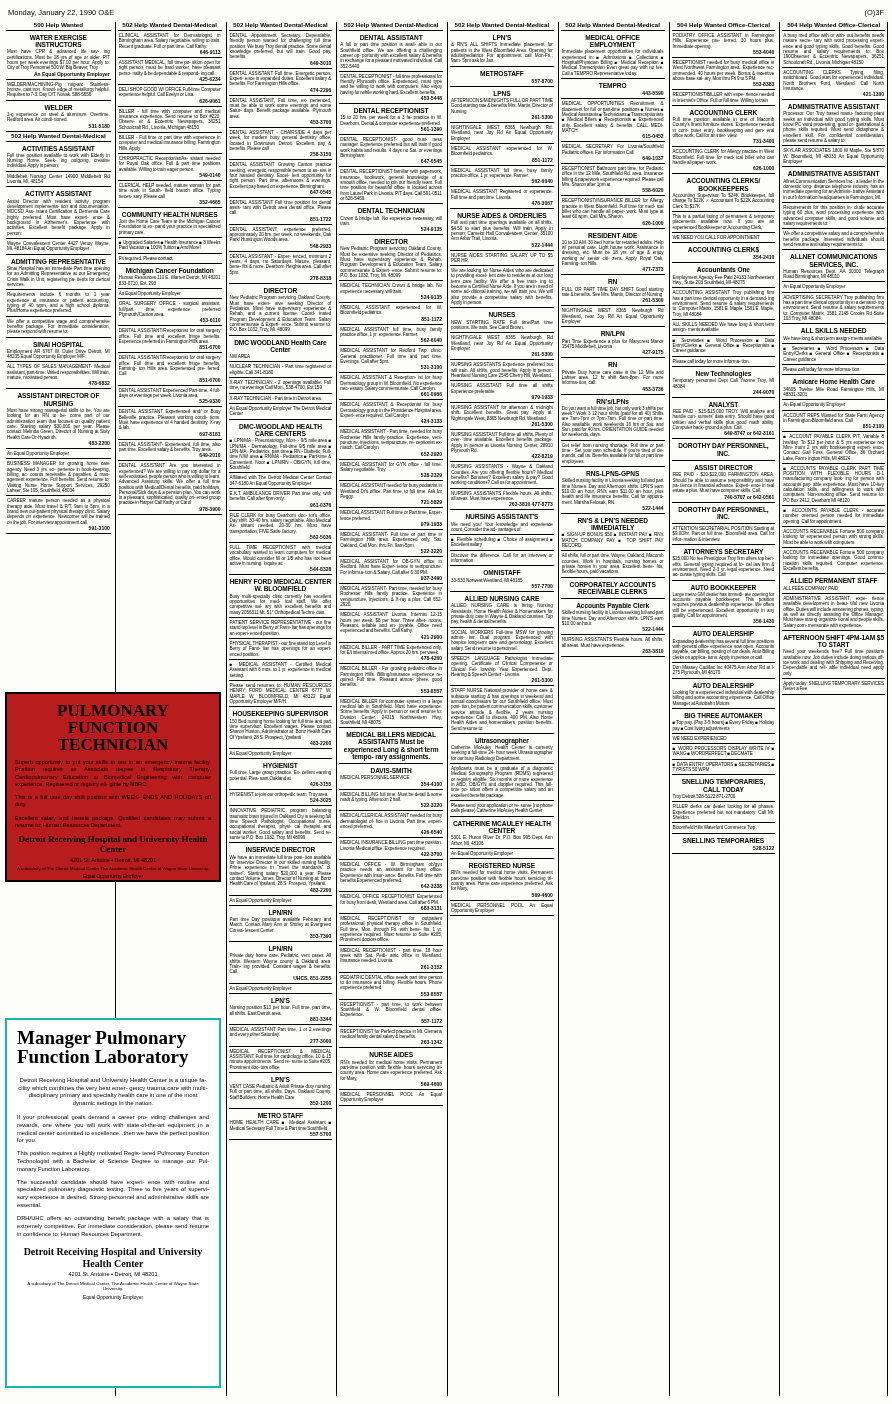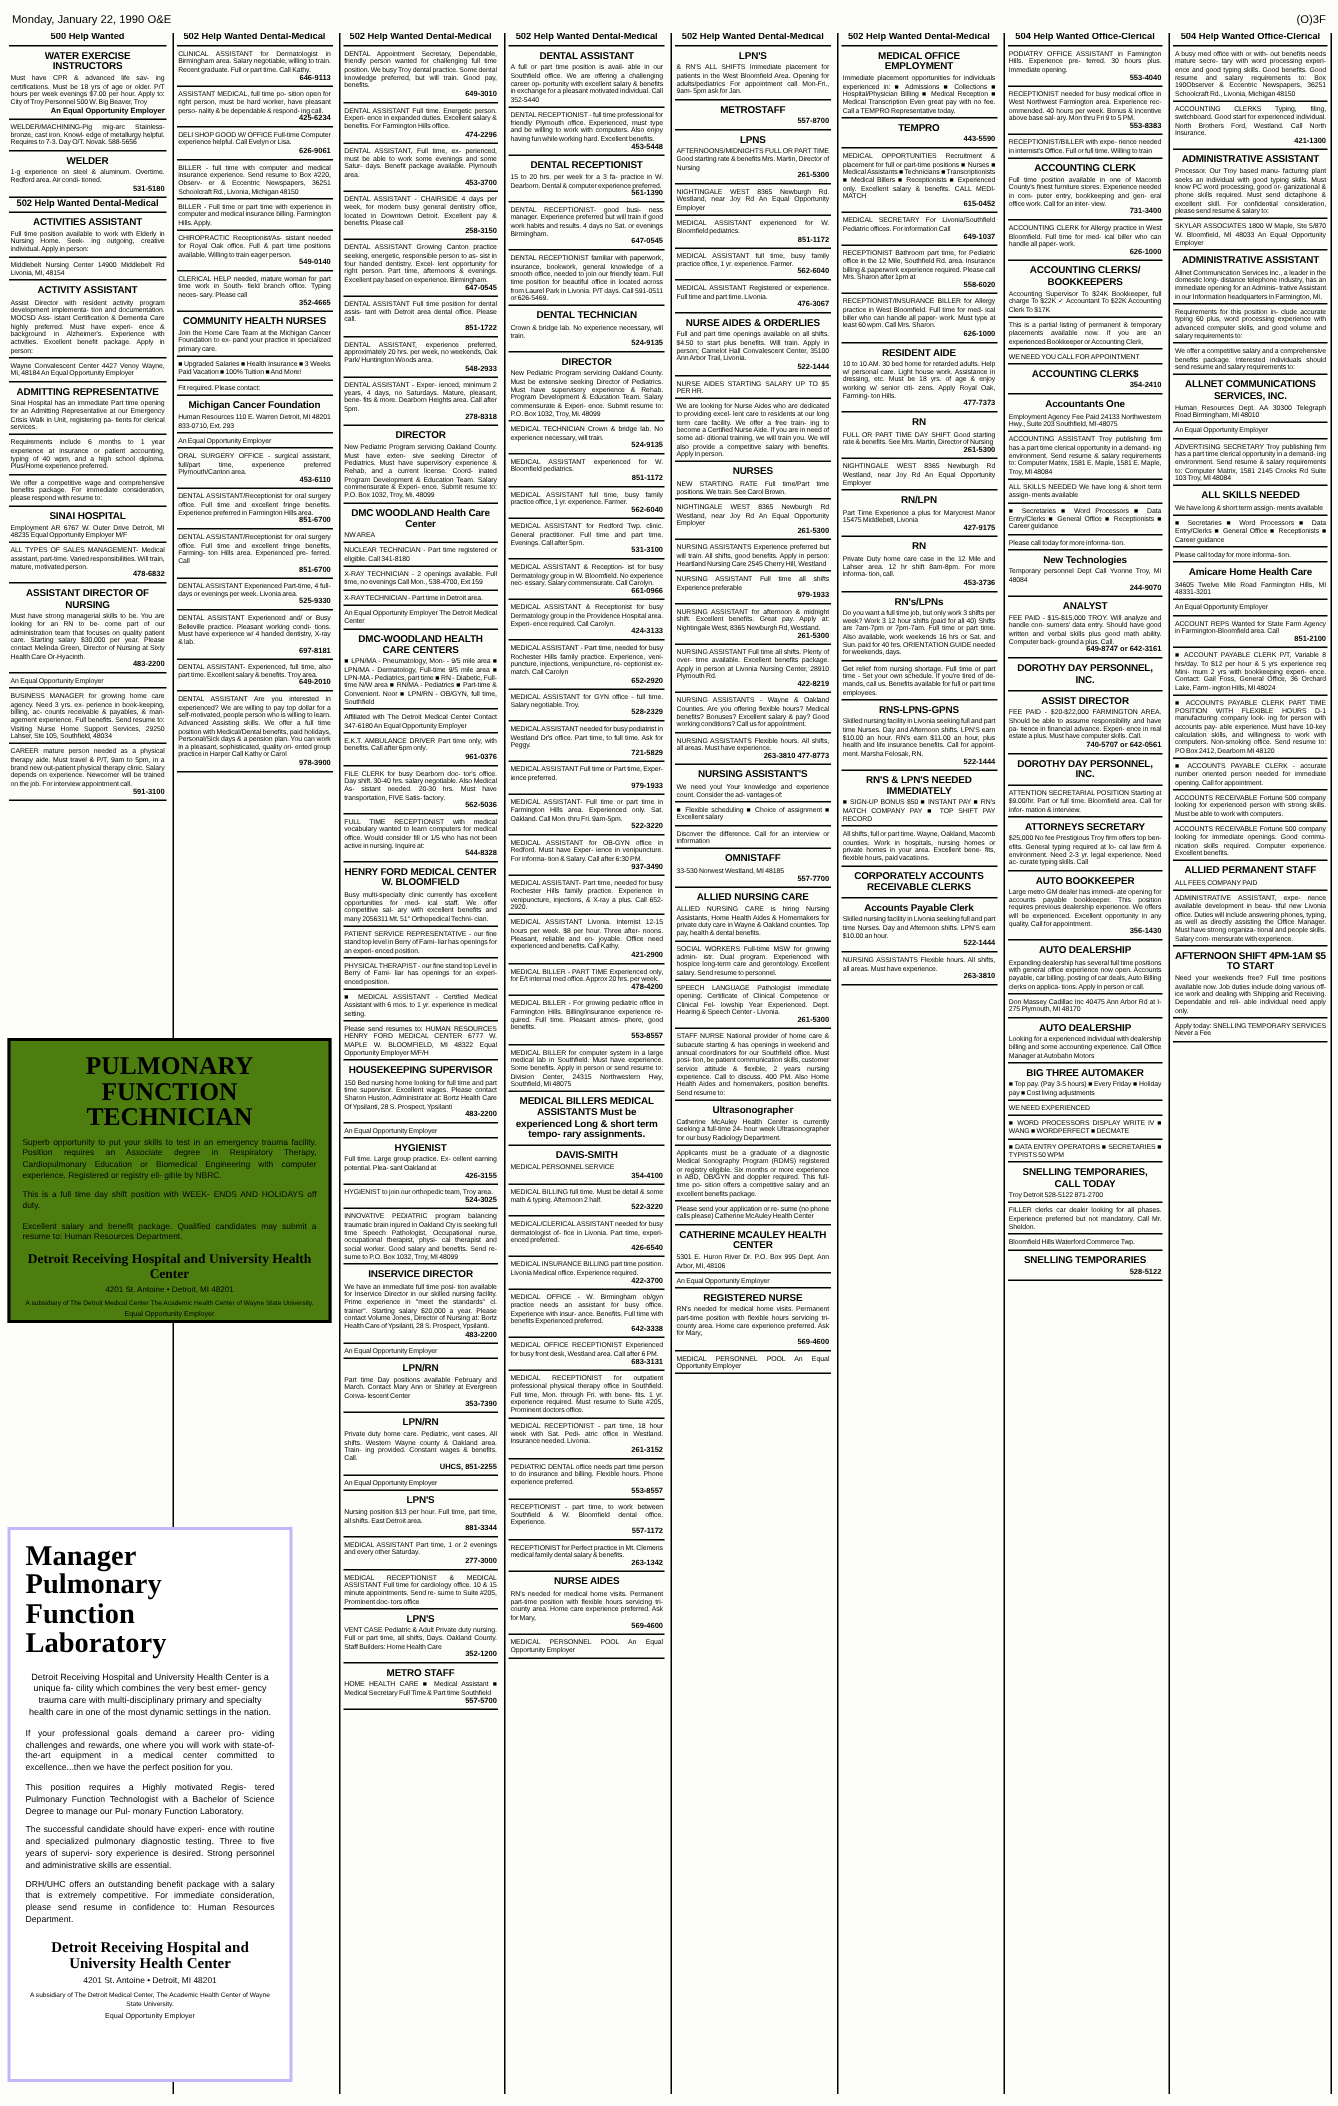--- a/index.html
+++ b/index.html
@@ -75,39 +75,39 @@
     hyphens:auto;
   }
   .phone{
     text-align:right;
     font-size:5px;
     font-weight:bold;
   }
   
   #pft{
     position:absolute;left:5px;top:692px;width:216px;height:190px;
-    border:2px solid #000;background:#4d7c0f;
+    border:2px solid #000;background:#b91c1c;
     padding:6px 8px;box-sizing:border-box;
     z-index:5;
   }
   #pft .bigtitle{
     font-family:"Liberation Serif", serif;
     font-weight:bold;font-size:17px;line-height:1.0;
     text-align:center;margin-top:2px;
   }
   #pft .txt{font-size:5.6px;line-height:1.3;text-align:justify;margin-top:6px;}
   #pft .hosp{
     font-family:"Liberation Serif", serif;
     font-weight:bold;font-size:9px;text-align:center;line-height:1.15;margin-top:5px;
   }
   #pft .addr{font-size:5.4px;text-align:center;margin-top:2px;line-height:1.25;}
 
   #mgr{
-    position:absolute;left:5px;top:1018px;width:190px;height:370px;
-    border:2px solid #c4b5fd;background:#fff;
+    position:absolute;left:5px;top:1018px;width:216px;height:370px;
+    border:2px solid #14b8a6;background:#fff;
     padding:8px 10px;box-sizing:border-box;
     z-index:5;
   }
   #mgr .bigtitle{
     font-family:"Liberation Serif", serif;
     font-weight:bold;font-size:19px;line-height:1.02;
     text-align:left;margin-bottom:10px;
   }
   #mgr .hl{font-size:6px;text-align:center;line-height:1.3;margin-bottom:6px;}
   #mgr .txt{font-size:5.8px;line-height:1.35;text-align:justify;margin-bottom:5px;}

